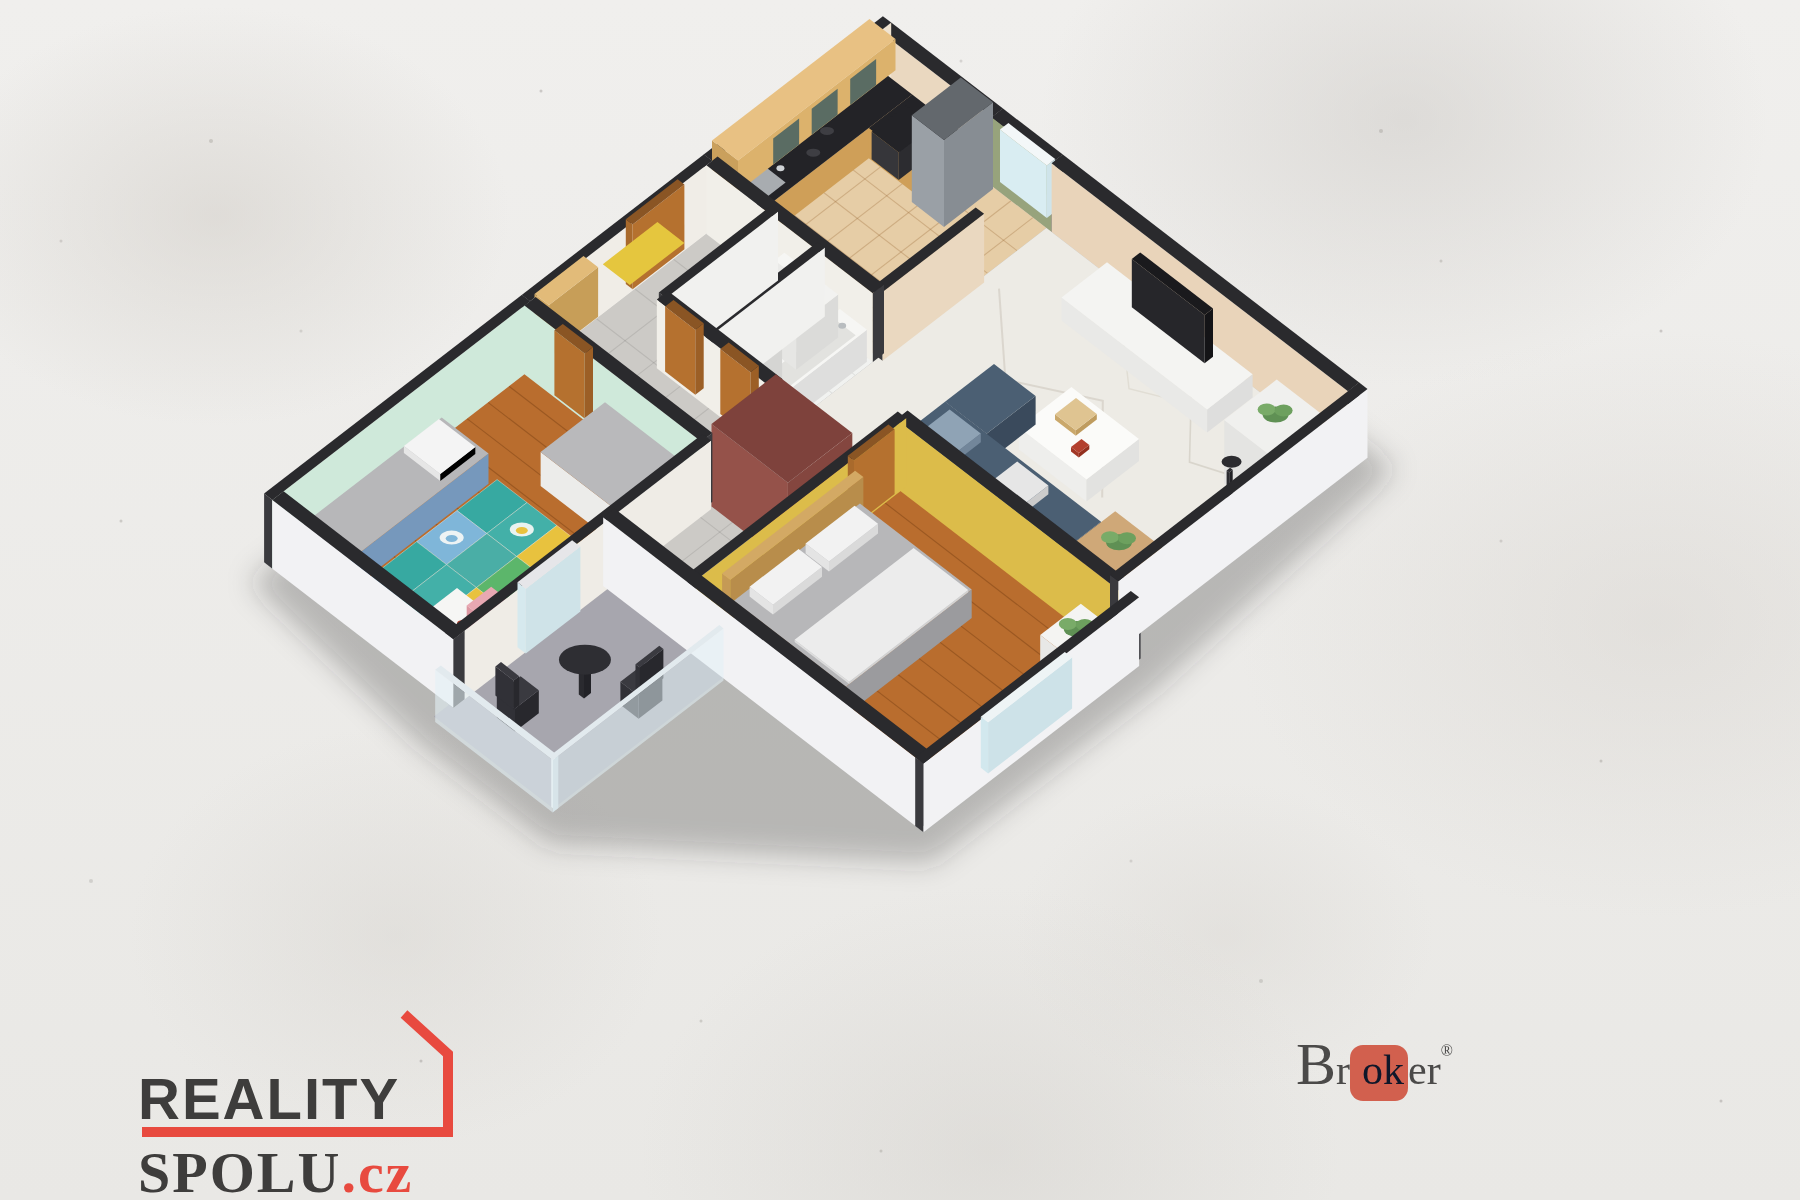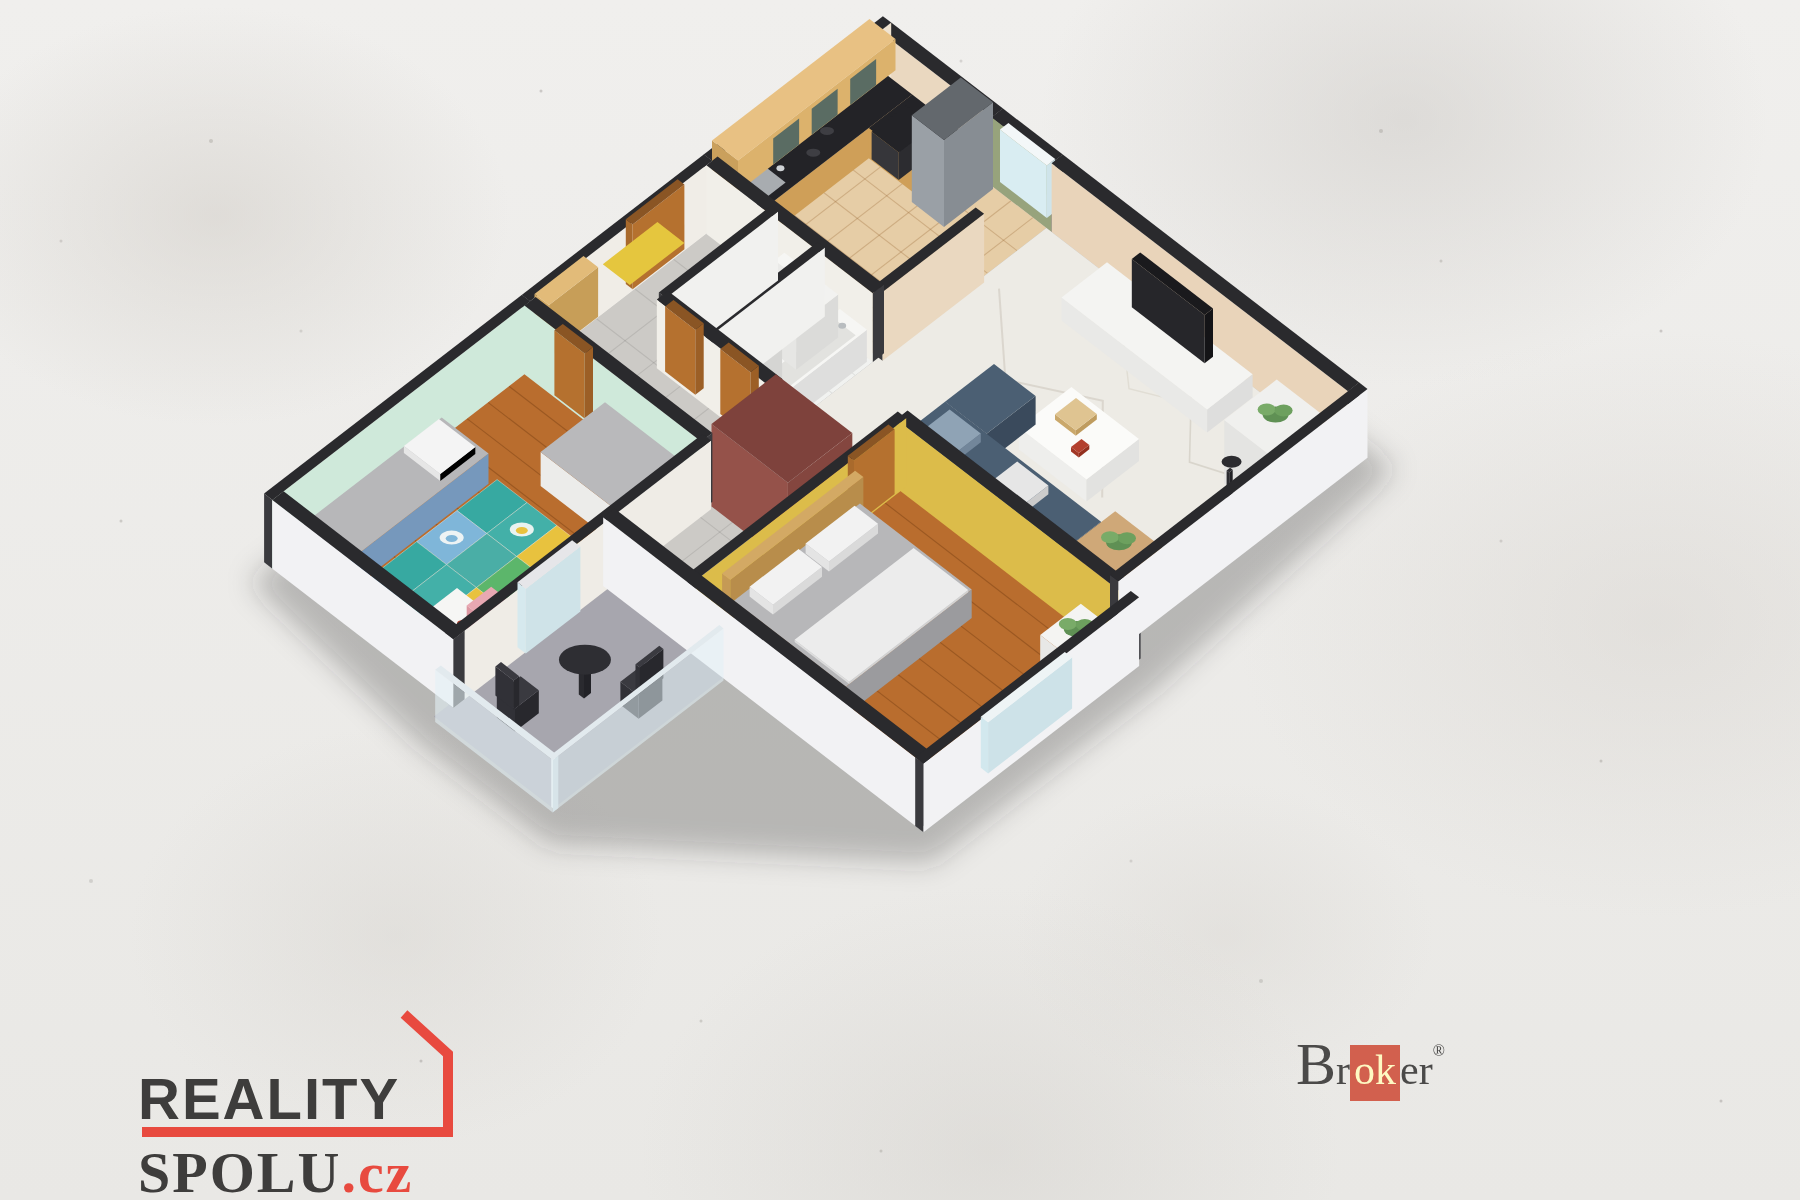--- a/index.html
+++ b/index.html
@@ -32,21 +32,21 @@
   .rs-logo{position:absolute;left:138px;top:1070px;width:360px;color:var(--rs-text);}
   .rs-mark{position:absolute;left:-4px;top:-64px;width:344px;height:150px;}
   .rs-mark-line{fill:none;stroke:var(--rs-accent);stroke-width:10;stroke-linejoin:miter;}
   .rs-line1{position:relative;font-size:58px;font-weight:700;letter-spacing:2px;line-height:58px;}
   .rs-line2{position:relative;font-size:58px;font-weight:700;letter-spacing:2px;line-height:58px;margin-top:16px;font-family:Liberation Serif, serif;}
   .rs-cz{color:var(--rs-accent);}
   
   .bc-logo{position:absolute;left:1296px;top:1028px;font-family:"Liberation Serif",serif;color:var(--bc-text);}
   .bc-line{font-size:42px;line-height:46px;white-space:nowrap;}
   .bc-cap{font-size:60px;}
-  .bc-ok{background:var(--bc-square);color:#fef9c3;padding:2px 4px 8px 4px;}
+  .bc-ok{background:var(--bc-square);color:#0f172a;padding:2px 4px 8px 12px;border-radius:13px;}
   .bc-reg{font-size:16px;vertical-align:28px;}
   .bc-line2{margin-left:36px;margin-top:-14px;}
 </style>
 </head>
 <body>
 
 <div class="stage">
   <div class="flecks"></div>
 
   <svg id="plan-svg" width="1800" height="1200" viewBox="0 0 1800 1200">

